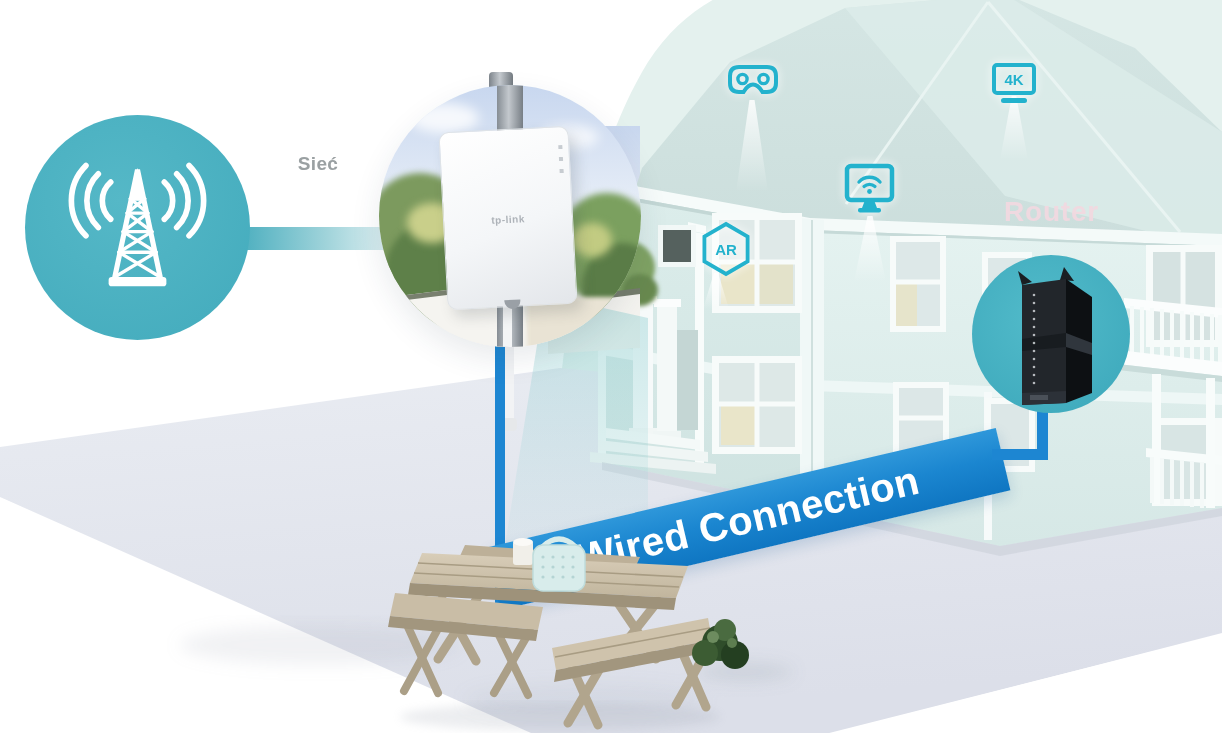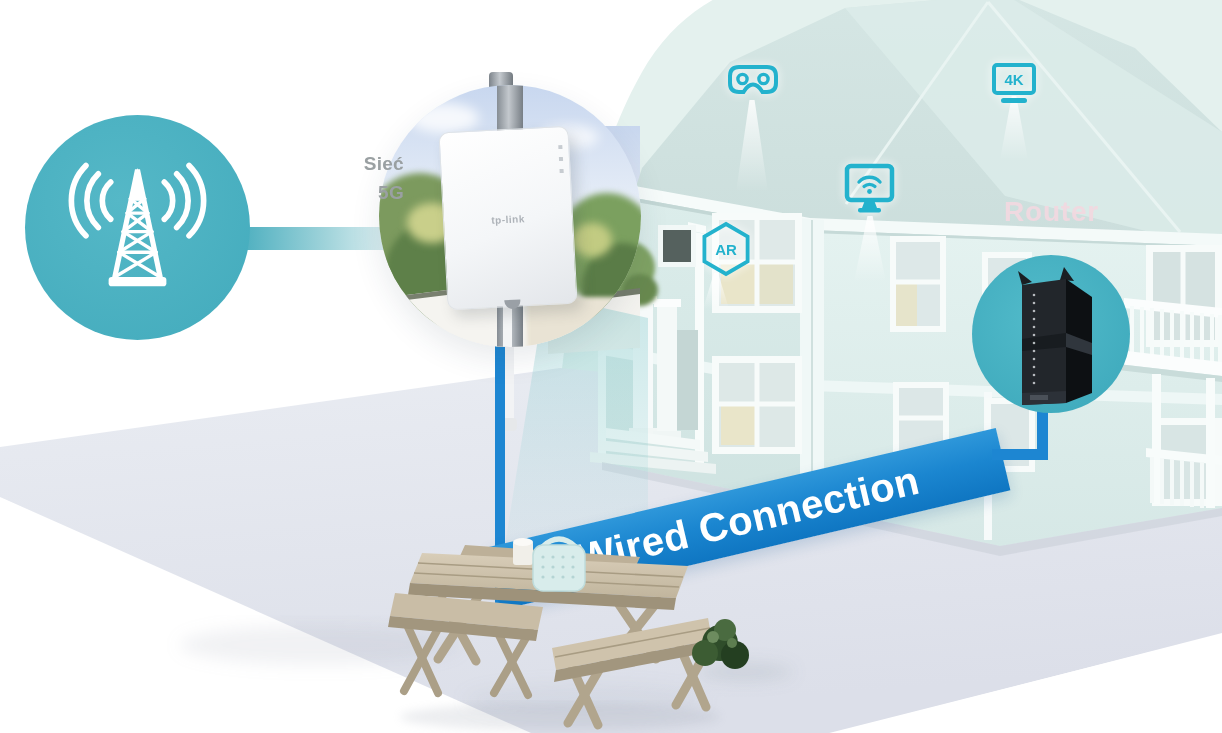--- a/index.html
+++ b/index.html
@@ -16,21 +16,21 @@
   .abs{position:absolute;}
 
   
   #scene{position:absolute;left:0;top:0;z-index:1;}
 
   
   .conn-bar{left:244px;top:227px;width:148px;height:23px;z-index:2;
     background:linear-gradient(90deg,#4fb0c0 0%,#9fd3da 55%,#e2f1f3 100%);}
 
   
-  .cell-label{left:232px;top:149px;width:172px;z-index:4;text-align:right;
+  .cell-label{left:232px;top:149px;width:172px;z-index:4;text-align:center;
     color:var(--label-gray);font-size:19px;font-weight:600;line-height:29px;letter-spacing:.3px;}
 
   
   .tower-circle{left:25px;top:115px;width:225px;height:225px;border-radius:50%;z-index:3;
     background:radial-gradient(circle at 42% 38%,#55b8c7 0%,#47aebf 75%,#3fa8ba 100%);
     display:flex;align-items:center;justify-content:center;}
 
   
   .ap-pole-top{left:489px;top:72px;width:24px;height:20px;z-index:3;border-radius:4px 4px 0 0;
     background:linear-gradient(90deg,#7e858c,#c6cbd0 45%,#737a80);}
@@ -248,21 +248,20 @@
       <polygon points="548,300 640,288 640,295 548,307" fill="#757c6c"></polygon>
       <polygon points="548,306 640,294 640,348 548,354" fill="#f4f3ef"></polygon>
     </g>
 
     <polygon points="545,295 648,318 648,595 497,595" fill="url(#beamGrad)"></polygon>
   </svg>
 
   <div class="abs conn-bar"></div>
   <div class="abs cell-label">
     <div>Sieć</div>
-    <div>5G</div>
   </div>
 
   <div class="abs tower-circle">
     <svg width="165" height="165" viewBox="0 0 160 160">
       <g stroke="#ffffff" stroke-linecap="round" fill="none">
         <path d="M 58,128 L 80,24 L 102,128" stroke-width="5"></path>
         <g stroke-width="3.2">
           <path d="M 73,52 L 87,52"></path>
             <path d="M 70,66 L 90,66"></path>
             <path d="M 66,84 L 94,84"></path>

